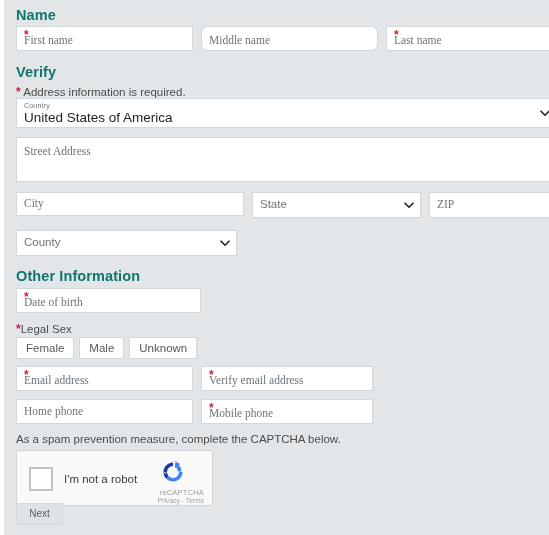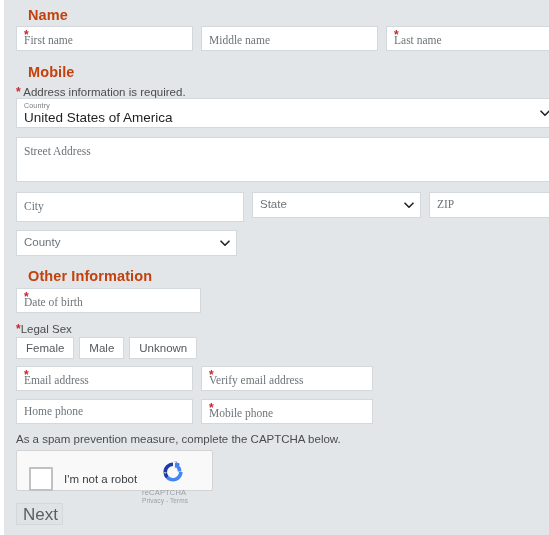--- a/index.html
+++ b/index.html
@@ -27,26 +27,25 @@
 
   .inner {
     position: absolute;
     left: 12px;
     top: 0;
     width: 529px;
   }
 
   
   .section-heading {
-    color: #c2410c;
+    color: #0f766e;
     font-size: 14.5px;
     font-weight: 600;
     letter-spacing: .1px;
     line-height: 1;
-    margin-left: 12px;
   }
 
   .req-note {
     font-size: 11.5px;
     color: #4c4c4c;
     line-height: 1;
   }
   .req-note .star {
     color: #c8252c;
     font-weight: 700;
@@ -189,21 +188,21 @@
     font-size: 11.5px;
     color: #3c4043;
     line-height: 1;
     white-space: nowrap;
   }
   .captcha-brand {
     position: absolute;
     right: 8px;
     top: 7px;
     width: 62px;
-    text-align: left;
+    text-align: right;
   }
   .captcha-logo {
     width: 28px;
     height: 28px;
     margin: 0 auto;
     display: block;
   }
   .captcha-name {
     font-size: 7.5px;
     color: #9aa0a6;
@@ -217,70 +216,70 @@
     line-height: 1.2;
     letter-spacing: .1px;
   }
 
   
   .next-btn {
     position: absolute;
     background: #dfe3e6;
     border: 1px solid #d3d8dd;
     color: #5a5f63;
-    font-size: 17px;
+    font-size: 10px;
     font-family: "Liberation Sans", sans-serif;
     line-height: 1;
     box-sizing: border-box;
   }
 </style>
 </head>
 <body>
 
 <div class="page">
  <div class="inner">
 
   <div class="section-heading" style="position:absolute; left:0; top:8px;">Name</div>
 
   <div class="field" style="left:0; top:26px; width:177px; height:25px;">
     <span class="star-in">*</span>
     <span class="ph">First name</span>
   </div>
 
-  <div class="field" style="left:185px; top:26px; width:177px; height:25px;">
+  <div class="field" style="left:185px; top:26px; width:177px; height:25px;border-radius:7px;">
     <span class="ph">Middle name</span>
   </div>
 
   <div class="field" style="left:370px; top:26px; width:171px; height:25px;">
     <span class="star-in">*</span>
     <span class="ph">Last name</span>
   </div>
 
-  <div class="section-heading" style="position:absolute; left:0; top:65px;">Mobile</div>
+  <div class="section-heading" style="position:absolute; left:0; top:65px;">Verify</div>
 
   <div class="req-note" style="position:absolute; left:0; top:86px;">
     <span class="star">*</span>
     <span>Address information is required.</span>
   </div>
 
   <div class="select" style="left:0; top:98px; width:541px; height:30px;">
     <span class="sel-label">Country</span>
     <span class="sel-value">United States of America</span>
     <span class="caret">
       <svg viewBox="0 0 10 7" width="10" height="7">
             <path d="M1 1.2 L5 5.2 L9 1.2" stroke="#222" stroke-width="1.6" fill="none" stroke-linecap="round" stroke-linejoin="round"></path>
           </svg>
     </span>
   </div>
 
   <div class="field tall" style="left:0; top:137px; width:541px; height:45px;">
     <span class="ph">Street Address</span>
   </div>
 
-  <div class="field" style="left:0; top:192px; width:228px; height:30px;">
+  <div class="field" style="left:0; top:192px; width:228px; height:24px;">
     <span class="ph" style="bottom:auto; top:50%; transform:translateY(-50%);">City</span>
   </div>
 
   <div class="select" style="left:236px; top:192px; width:169px; height:26px;">
     <span class="sel-ph">State</span>
     <span class="caret">
       <svg viewBox="0 0 10 7" width="10" height="7">
             <path d="M1 1.2 L5 5.2 L9 1.2" stroke="#222" stroke-width="1.6" fill="none" stroke-linecap="round" stroke-linejoin="round"></path>
           </svg>
     </span>
@@ -330,21 +329,21 @@
     <span class="ph" style="bottom:auto; top:50%; transform:translateY(-50%);">Home phone</span>
   </div>
 
   <div class="field" style="left:185px; top:399px; width:172px; height:25px;">
     <span class="star-in">*</span>
     <span class="ph">Mobile phone</span>
   </div>
 
   <div class="label-line" style="left:0; top:434px;">As a spam prevention measure, complete the CAPTCHA below.</div>
 
-  <div class="captcha" style="left:0; top:450px; width:197px; height:41px;">
+  <div class="captcha" style="left:0; top:450px; width:197px; height:56px;">
     <div class="captcha-check"></div>
     <div class="captcha-text">I'm not a robot</div>
     <div class="captcha-brand">
       <svg class="captcha-logo" viewBox="0 0 48 48">
         <path fill="#1c3aa9" d="M24 6.5c4.4 0 8.4 1.7 11.3 4.6l-4.1 4.1V6.5H24z"></path>
         <path fill="#4285f4" d="M35.3 11.1A16.4 16.4 0 0 1 40.5 23h-6.3a10.2 10.2 0 0 0-3-7.2l-1.9 1.9V8.6l8.3 0z" transform="translate(-2,0)"></path>
         <path fill="#4285f4" d="M40.4 24c0 9-7.4 16.4-16.4 16.4-4.5 0-8.6-1.8-11.6-4.8l4.4-4.4a10.2 10.2 0 0 0 17.4-7.2h6.2z"></path>
         <path fill="#1c3aa9" d="M12.4 35.6A16.4 16.4 0 0 1 7.6 24c0-9 7.4-16.4 16.4-16.4v6.2A10.2 10.2 0 0 0 13.8 24c0 2.8 1.1 5.4 2.9 7.2l-4.3 4.4z"></path>
         <path fill="#ababab" d="M7.6 24h6.2l-3.1 3.6L7.6 24z"></path>
       </svg>

